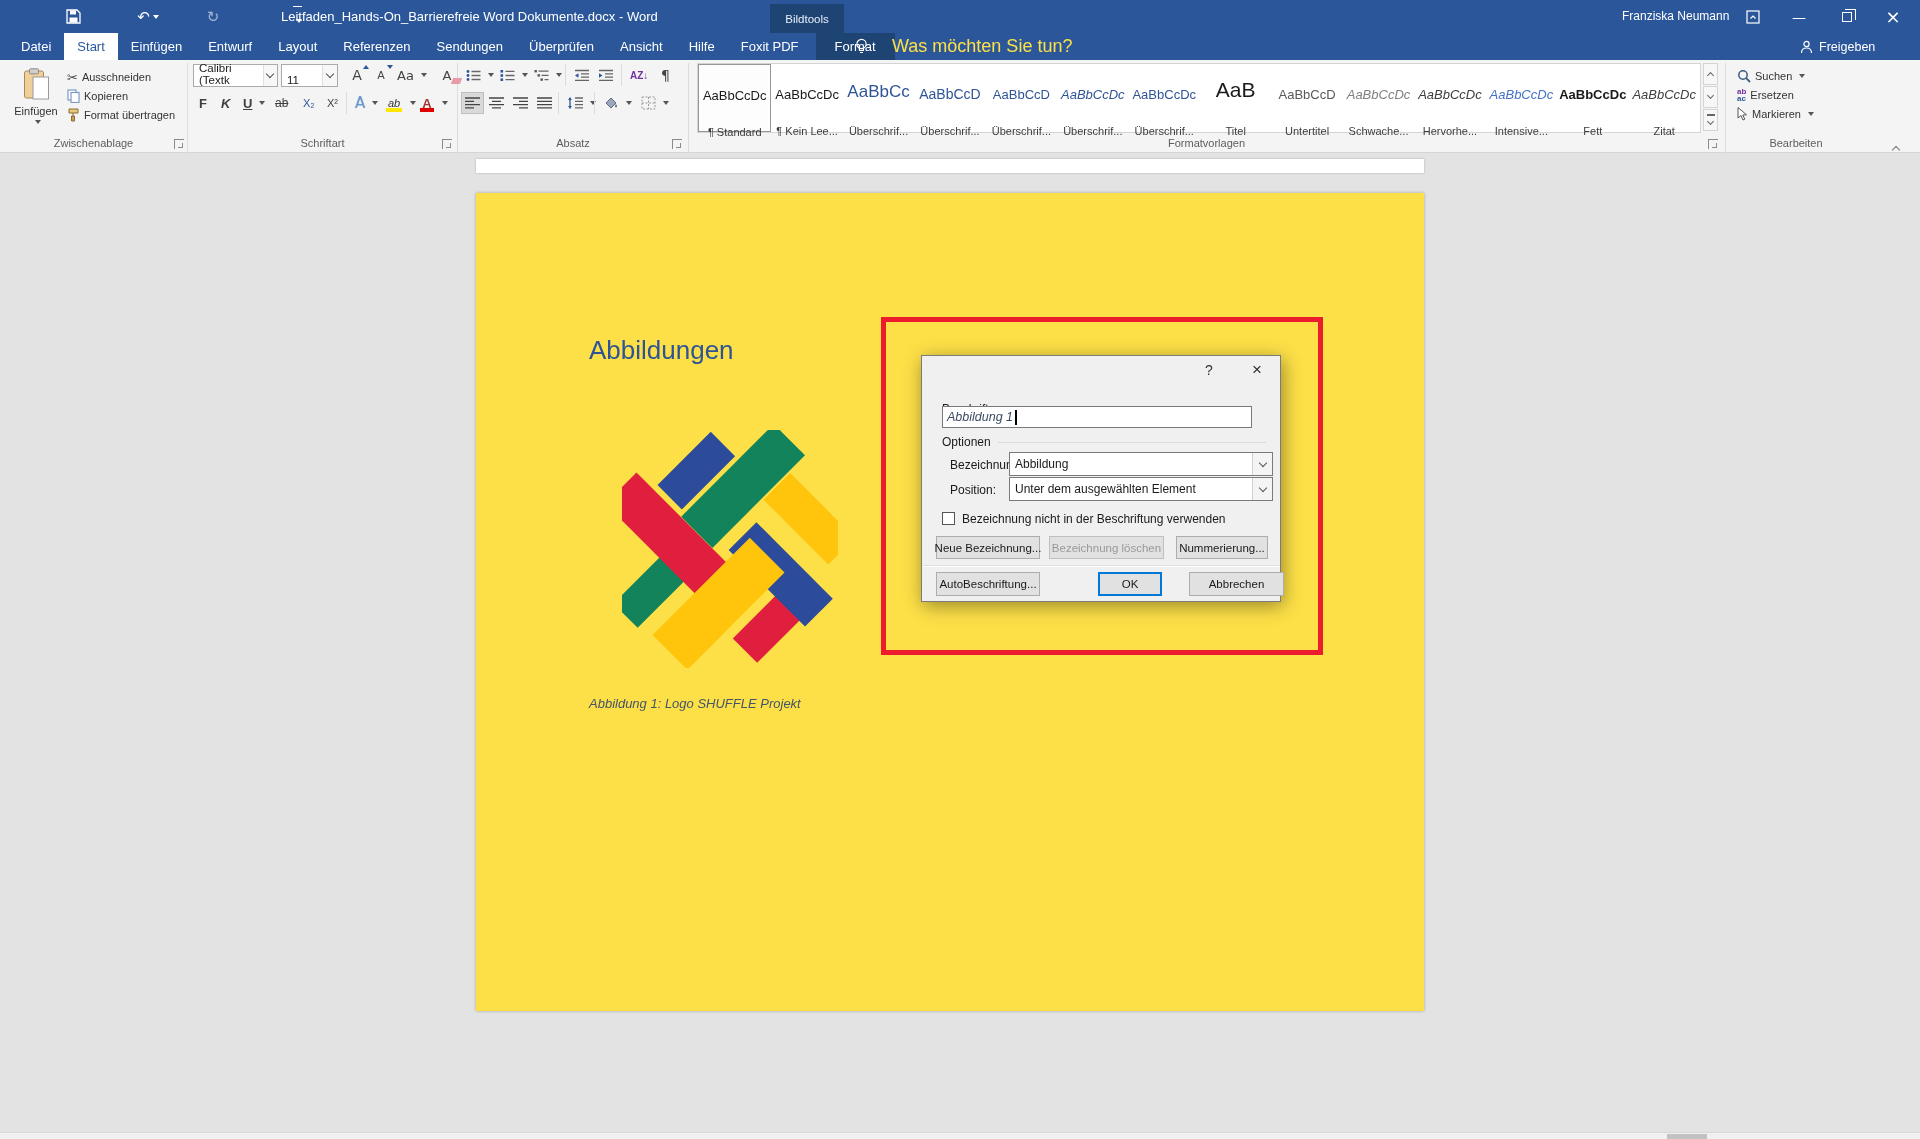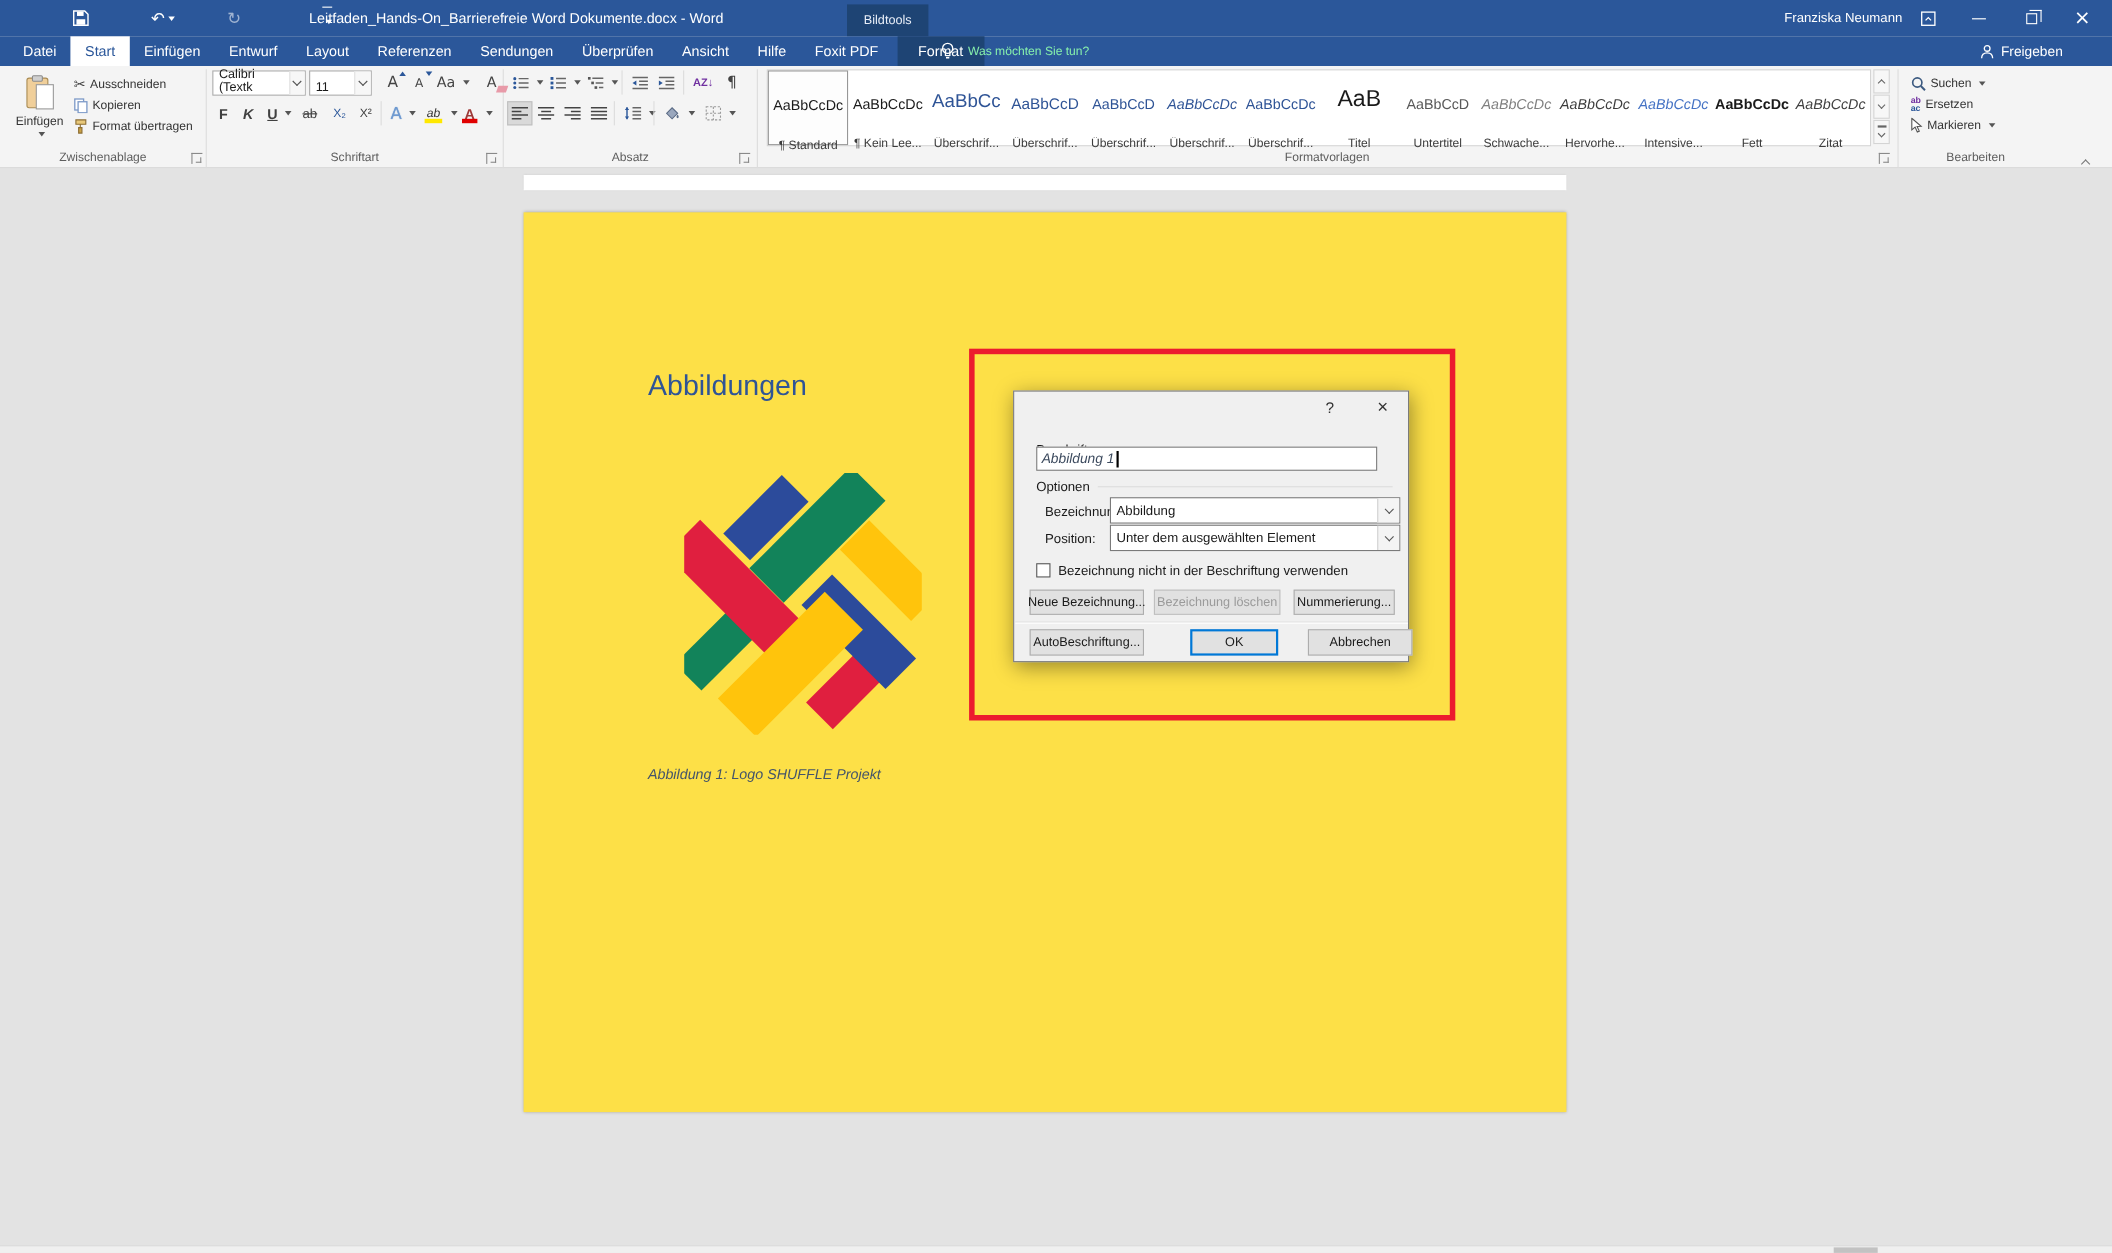--- a/index.html
+++ b/index.html
@@ -28,21 +28,21 @@
   .win-ctl{position:absolute;top:0;height:33px;width:34px;display:flex;align-items:center;justify-content:center;color:#fff;font-size:14px}
   .restore-box{width:10px;height:10px;border:1px solid #fff;position:relative}
   .restore-box:before{content:"";position:absolute;left:2px;top:-4px;width:10px;height:10px;border:1px solid #fff;border-left:none;border-bottom:none}
 
   
   .tabsrow{position:absolute;left:0;top:33px;width:1920px;height:27px;background:var(--accent-blue)}
   .tabs{display:flex;height:27px;padding-left:8px}
   .tab{height:27px;line-height:27px;padding:0 13px;color:#fff;font-size:13px;white-space:nowrap;cursor:default}
   .tab.active{background:#fff;color:var(--accent-blue)}
   .tab.contextual{background:var(--contextual-blue);padding:0 19px;margin-left:4px}
-  .tellme{position:absolute;left:855px;top:0;height:27px;display:flex;align-items:center;gap:12px;color:#86efac;font-size:11px}
+  .tellme{position:absolute;left:855px;top:0;height:27px;display:flex;align-items:center;gap:24px;color:#fde047;font-size:18px}
   .share{position:absolute;left:1800px;top:0;height:27px;display:flex;align-items:center;gap:6px;color:#fff;font-size:12.5px}
 
   
   .ribbon{position:absolute;left:0;top:60px;width:1920px;height:93px;background:var(--ribbon-bg);border-bottom:1px solid #d5d5d5}
   .vsep{position:absolute;top:3px;width:1px;height:128px;background:#dcdcdc}
   .grp-label{position:absolute;top:77px;font-size:11px;color:#5d5d5d;text-align:center;white-space:nowrap}
   .launcher{position:absolute;top:79px;width:10px;height:10px;border-left:1px solid #8a8a8a;border-top:1px solid #8a8a8a}
   .launcher:after{content:"";position:absolute;right:1px;bottom:1px;width:4px;height:4px;border-right:1.5px solid #8a8a8a;border-bottom:1.5px solid #8a8a8a}
   .rbtn{position:absolute;display:flex;align-items:center;gap:4px;height:22px;padding:0 3px;color:#333;font-size:11px;white-space:nowrap;cursor:default}
   .rbtn .glyph{font-size:13px;color:var(--icon-gray)}
@@ -560,21 +560,21 @@
       </div>
     <div class="dbtn" style="left:254px;top:180px;width:92px">
         <span>Nummerierung...</span>
       </div>
 
     <div class="dlg-sep"></div>
 
     <div class="dbtn" style="left:14px;top:216px;width:104px;height:24px">
         <span>AutoBeschriftung...</span>
       </div>
-    <div class="dbtn default" style="left:160px;top:216px;width:80px;height:24px">
+    <div class="dbtn default" style="left:176px;top:216px;width:64px;height:24px">
         <span>OK</span>
       </div>
     <div class="dbtn" style="left:267px;top:216px;width:95px;height:24px">
         <span>Abbrechen</span>
       </div>
   </div>
 
   <div class="bottombar">
     <div class="hthumb"></div>
   </div>

